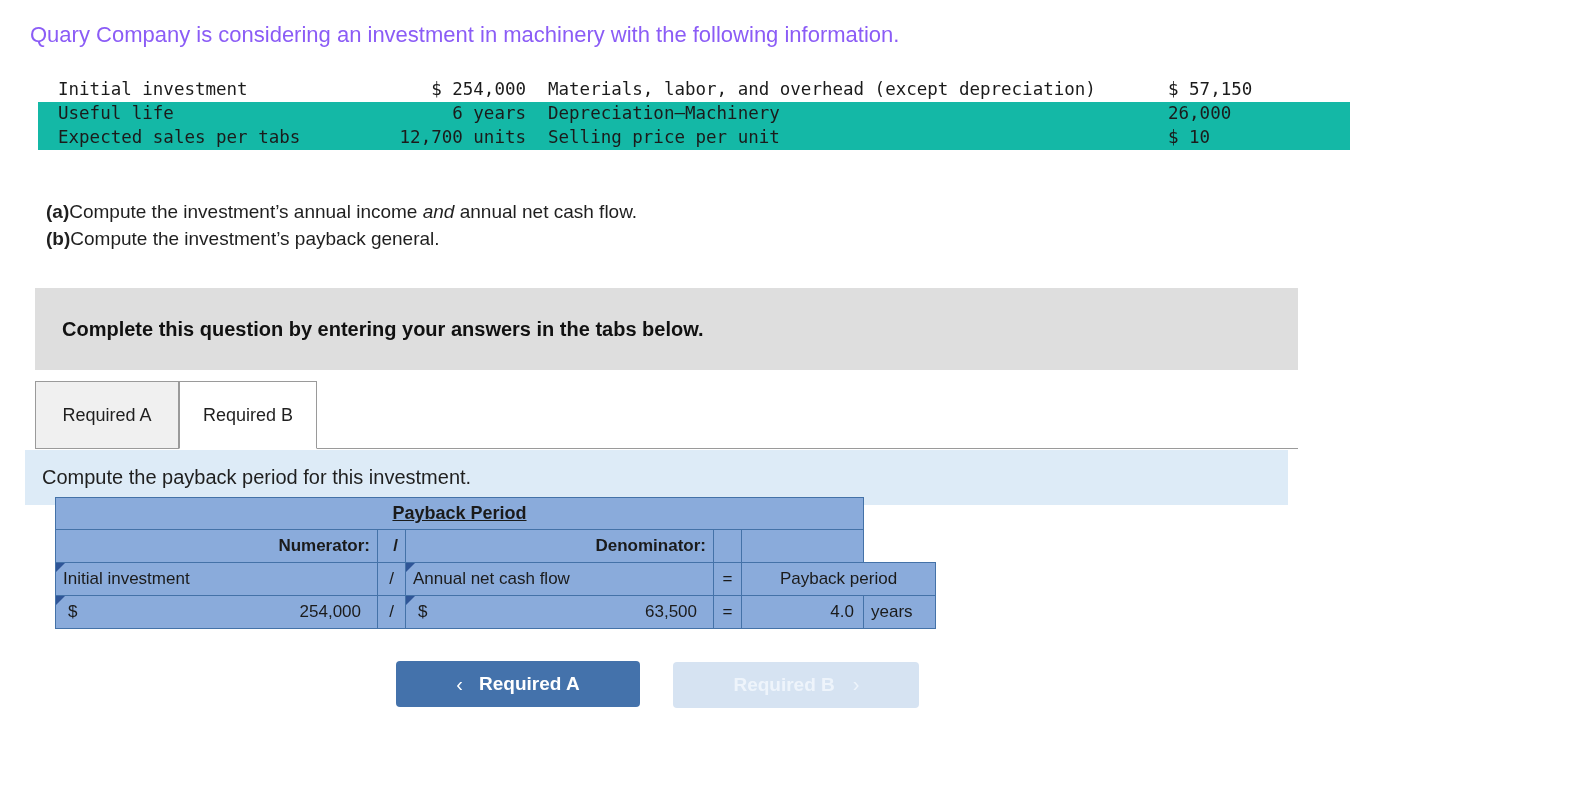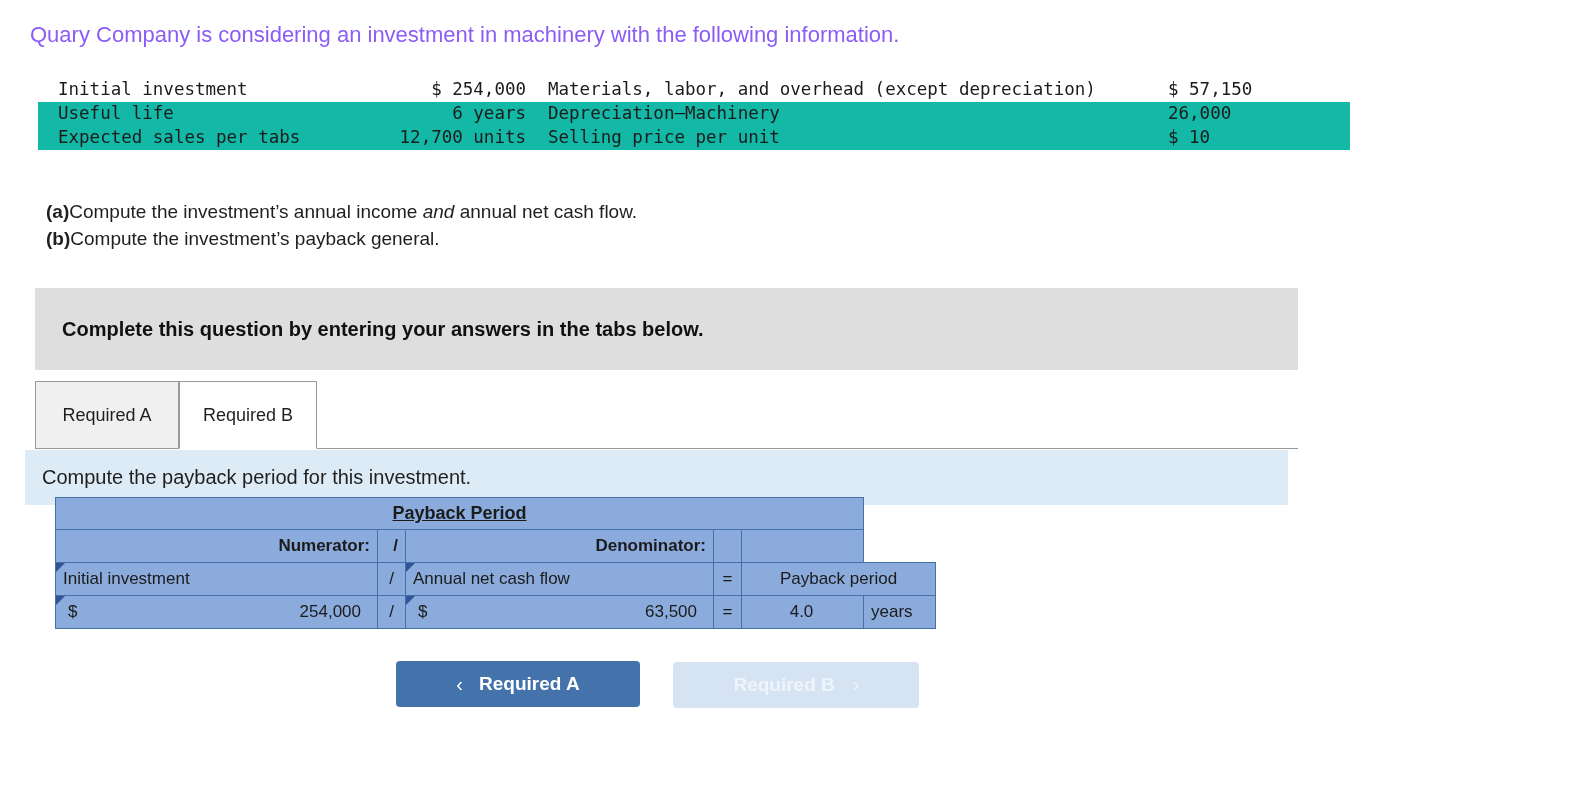--- a/index.html
+++ b/index.html
@@ -157,21 +157,21 @@
   }
   .row-num  { text-align: right; padding-right: 9px !important; }
   .row-lbl  { text-align: left; }
   .cell-dollar { position: relative; padding-left: 14px !important; }
   .dollar-sign { position: absolute; left: 12px; top: 50%; transform: translateY(-50%); }
 
   .w-num { width: 322px; }
   .w-sla { width: 28px; }
   .w-den { width: 308px; }
   .w-eq  { width: 28px; }
-  .w-res { width: 122px; text-align: center; }
+  .w-res { width: 122px; }
   .w-unit{ width: 72px; }
 
   
   .navrow { position: absolute; left: 396px; top: 661px; }
   .btn {
     display: inline-flex; align-items: center; justify-content: center;
     height: 46px; border: none; border-radius: 4px;
     font-size: 19px; font-weight: bold;
     font-family: "Liberation Sans", sans-serif;
     cursor: pointer;

